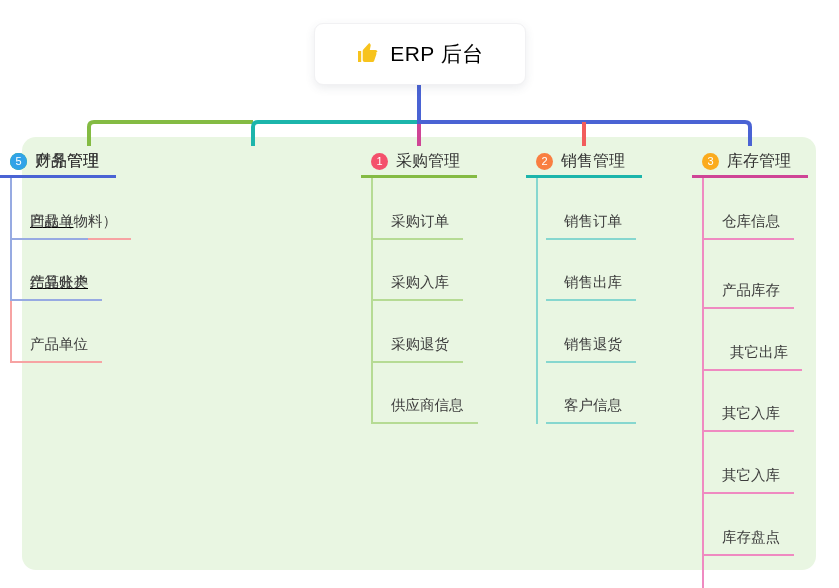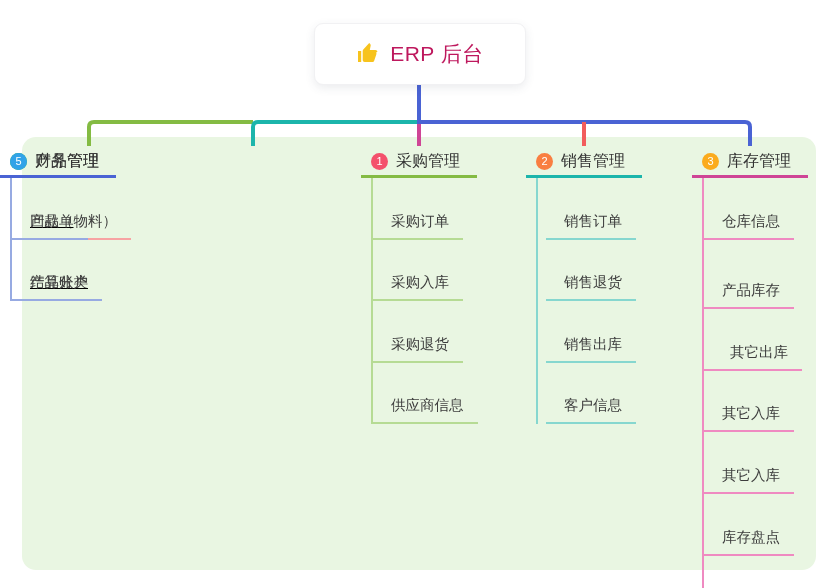--- a/index.html
+++ b/index.html
@@ -31,21 +31,21 @@
     background:#ffffff;
     border:1px solid #f1f1f3;
     border-radius:9px;
     box-shadow:0 3px 10px rgba(60,70,90,0.10);
     display:flex;align-items:center;justify-content:center;
     gap:10px;
     box-sizing:border-box;
   }
   .root-label{
     font-size:21px;
-    color:#be185d;
+    color:#000000;
     font-weight:500;
     letter-spacing:0.5px;
     white-space:nowrap;
     text-align:center;
   }
   .thumb-icon{width:24px;height:24px;display:block;}
   .branch{
     position:absolute;
     top:147px;
     width:116px;
@@ -140,22 +140,22 @@
       </div>
   </div>
 
   <div class="branch">
     <div class="branch-title" style="border-bottom-color: rgb(28, 181, 171);">
       <span class="badge" style="background: rgb(249, 126, 65);">2</span>
       <span>销售管理</span>
     </div>
     <div class="children" style="border-left-color: rgb(134, 215, 207); padding-left: 8px;">
         <div class="child" style="border-bottom-color: rgb(134, 215, 207);">销售订单</div>
+        <div class="child" style="border-bottom-color: rgb(134, 215, 207);">销售出库</div>
         <div class="child" style="border-bottom-color: rgb(134, 215, 207);">销售退货</div>
-        <div class="child" style="border-bottom-color: rgb(134, 215, 207);">销售出库</div>
         <div class="child" style="border-bottom-color: rgb(134, 215, 207);">客户信息</div>
       </div>
   </div>
 
   <div class="branch">
     <div class="branch-title" style="border-bottom-color: rgb(207, 69, 150);">
       <span class="badge" style="background: rgb(251, 171, 29);">3</span>
       <span>库存管理</span>
     </div>
     <div class="children" style="border-left-color: rgb(239, 138, 193);">
@@ -170,20 +170,21 @@
   </div>
 
   <div class="branch">
     <div class="branch-title" style="border-bottom-color: rgb(242, 92, 92);">
       <span class="badge" style="background: rgb(44, 181, 83);">4</span>
       <span>产品管理</span>
     </div>
     <div class="children" style="border-left-color: rgb(247, 163, 163);">
         <div class="child" style="border-bottom-color: rgb(247, 163, 163);">产品（物料）</div>
         <div class="child" style="border-bottom-color: rgb(247, 163, 163);">产品分类</div>
+        <div class="child" style="border-bottom-color: rgb(247, 163, 163);">产品单位</div>
       </div>
   </div>
 
   <div class="branch">
     <div class="branch-title" style="border-bottom-color: rgb(74, 99, 212);">
       <span class="badge" style="background: rgb(49, 163, 232);">5</span>
       <span>财务管理</span>
     </div>
     <div class="children" style="border-left-color: rgb(151, 170, 226); text-decoration: underline;">
         <div class="child" style="border-bottom-color: rgb(151, 170, 226);">回款单</div>

